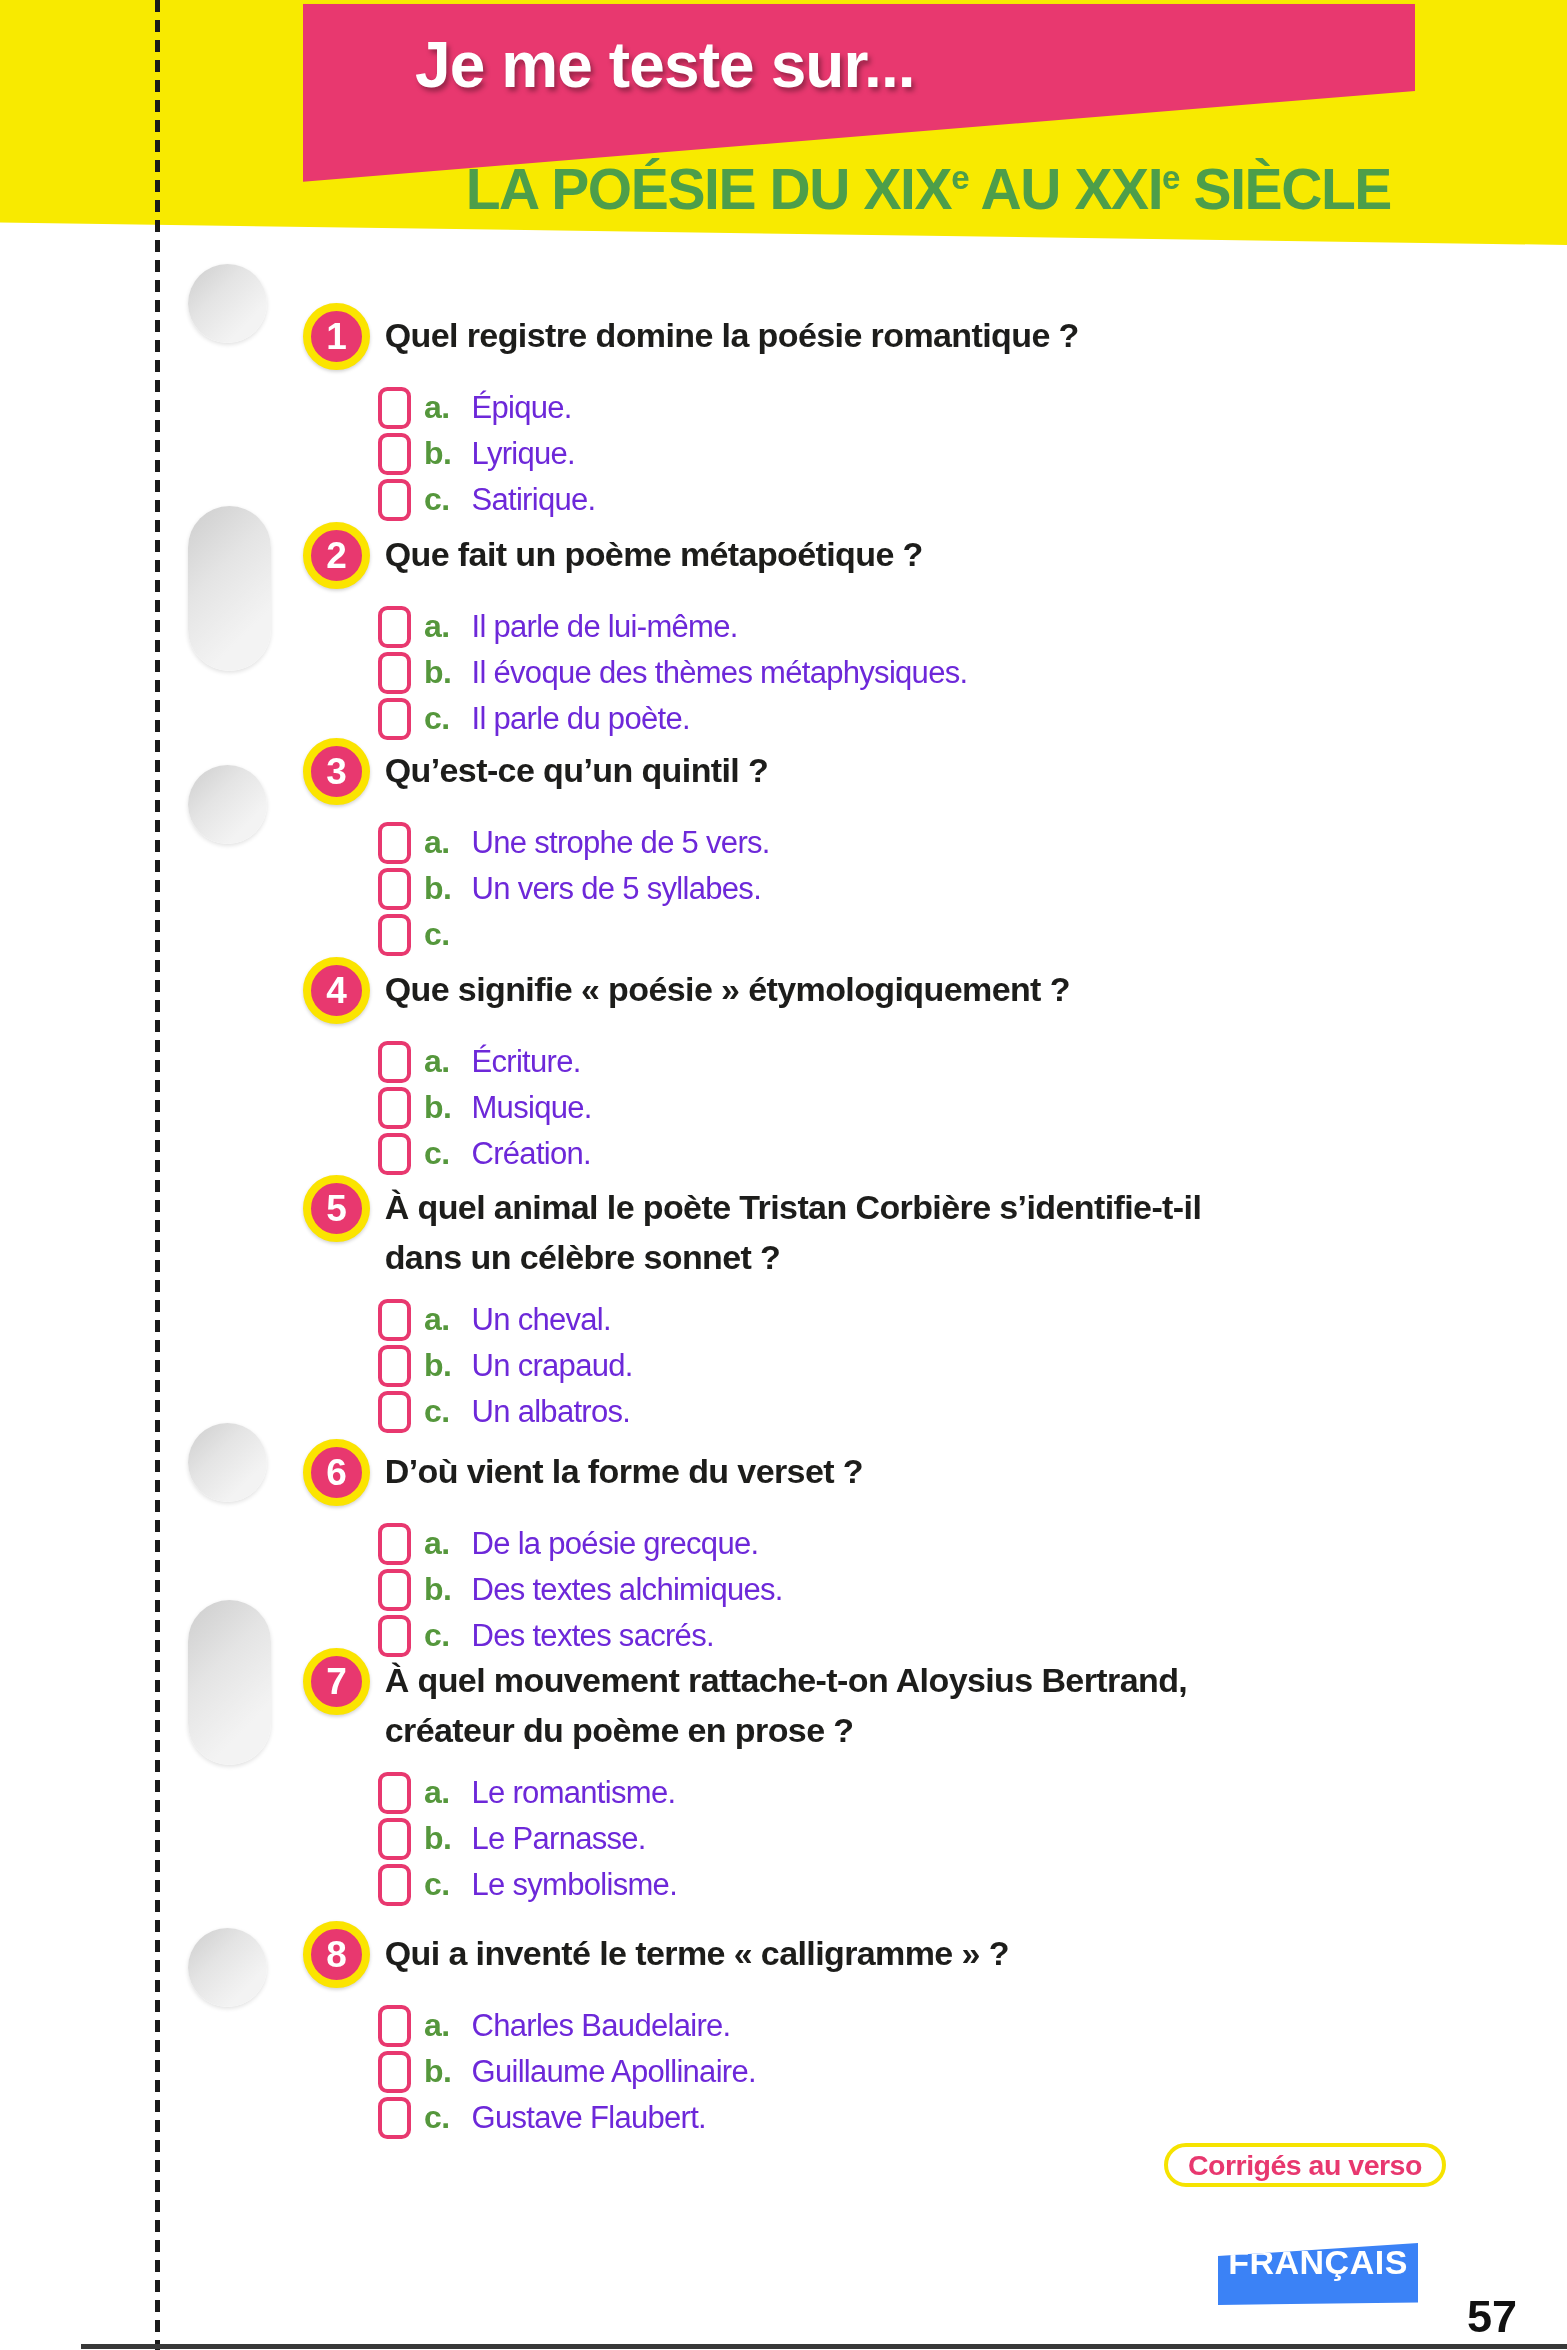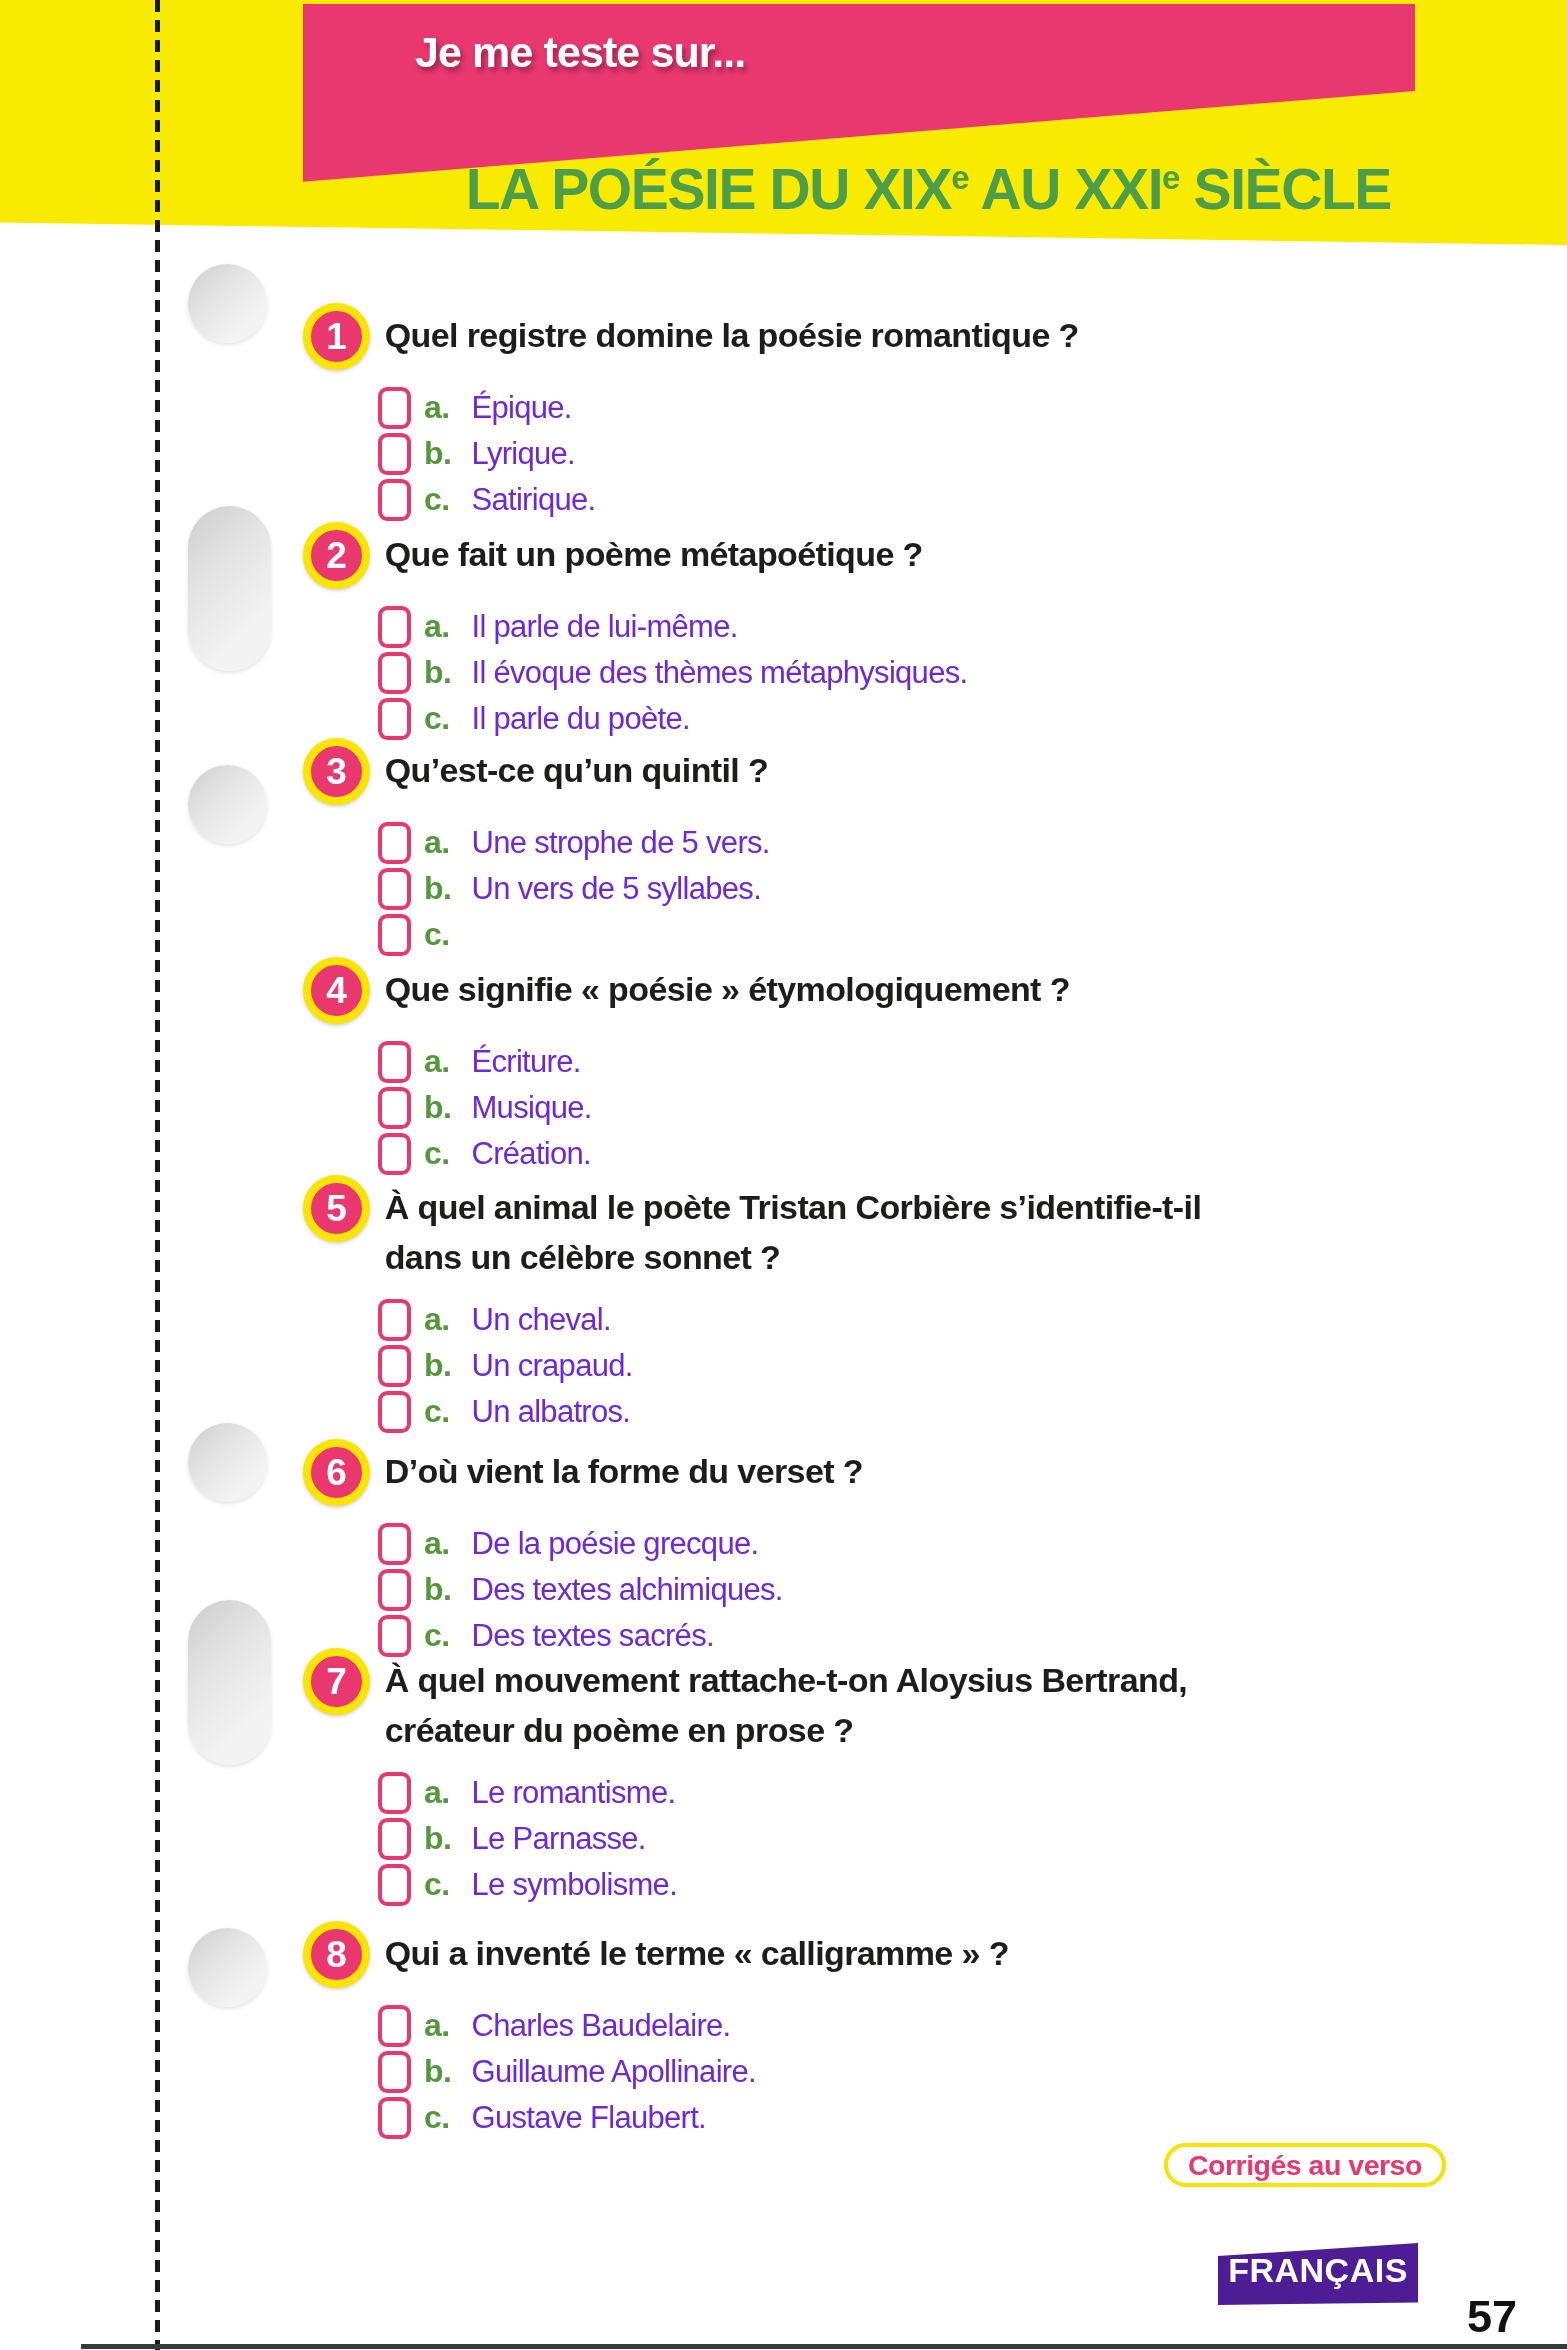--- a/index.html
+++ b/index.html
@@ -12,21 +12,21 @@
     position:absolute;left:0;top:0;width:100%;height:250px;background:#f8ea00;
     clip-path:polygon(0 0,100% 0,100% 98%,0 89%);
   }
   .pink-banner{
     position:absolute;left:303px;top:3.7px;width:1112px;height:178px;background:#e8386f;
     clip-path:polygon(0 0,100% 0,100% 49%,0 100%);
     filter:drop-shadow(0 3.7px 4.6px rgba(0,0,0,0.25));
   }
   .banner-label{
     position:absolute;left:112px;top:24px;color:#ffffff;
-    font-size:43px;font-weight:bold;letter-spacing:-0.9px;
+    font-size:64px;font-weight:bold;letter-spacing:-0.9px;
     text-shadow:2.8px 3.7px 5.5px rgba(0,0,0,0.35);
   }
   .page-title{
     position:absolute;left:367px;top:156px;width:1024px;text-align:right;
     color:#4d9e4a;font-size:57px;font-weight:bold;letter-spacing:-1.4px;white-space:nowrap;
   }
   .page-title sup{font-size:0.58em;vertical-align:super;line-height:0;}
   
   .perforation{
     position:absolute;left:155px;top:0;width:4.6px;height:2351px;
@@ -62,23 +62,23 @@
   .opt-letter{margin-left:13px;width:42px;color:#55973c;font-size:32px;font-weight:bold;letter-spacing:-0.5px;}
   .opt-text{margin-left:5.5px;color:#6d28d9;font-size:31px;letter-spacing:-0.7px;}
   
   .answers-pill{
     position:absolute;left:1164px;top:2143px;height:44px;box-sizing:border-box;
     border:4.6px solid #f6e300;border-radius:24px;background:#ffffff;
     padding:14px 20px;display:flex;align-items:center;
   }
   .answers-pill span{color:#e8386f;font-size:28.5px;font-weight:bold;letter-spacing:-0.5px;}
   .subject-tab{
-    position:absolute;left:1218px;top:2243px;width:200px;height:62px;background:#4c1d95;
+    position:absolute;left:1218px;top:2243px;width:200px;height:62px;background:#3b82f6;
     clip-path:polygon(0 21%,100% 0,100% 96%,0 100%);
-    display:flex;align-items:center;justify-content:center;
+    display:flex;align-items:flex-start;justify-content:center;
   }
   .subject-tab span{color:#ffffff;font-size:34px;font-weight:bold;letter-spacing:0.5px;margin-bottom:7.3px;}
   .page-number{position:absolute;left:1467px;top:2248px;color:#111111;font-size:45px;font-weight:bold;margin-top:43px;}
   .scan-edge{position:absolute;left:81px;top:2344px;width:1487px;height:4.6px;background:#383838;}
 </style>
 </head>
 <body>
 
 <div id="page">
 

